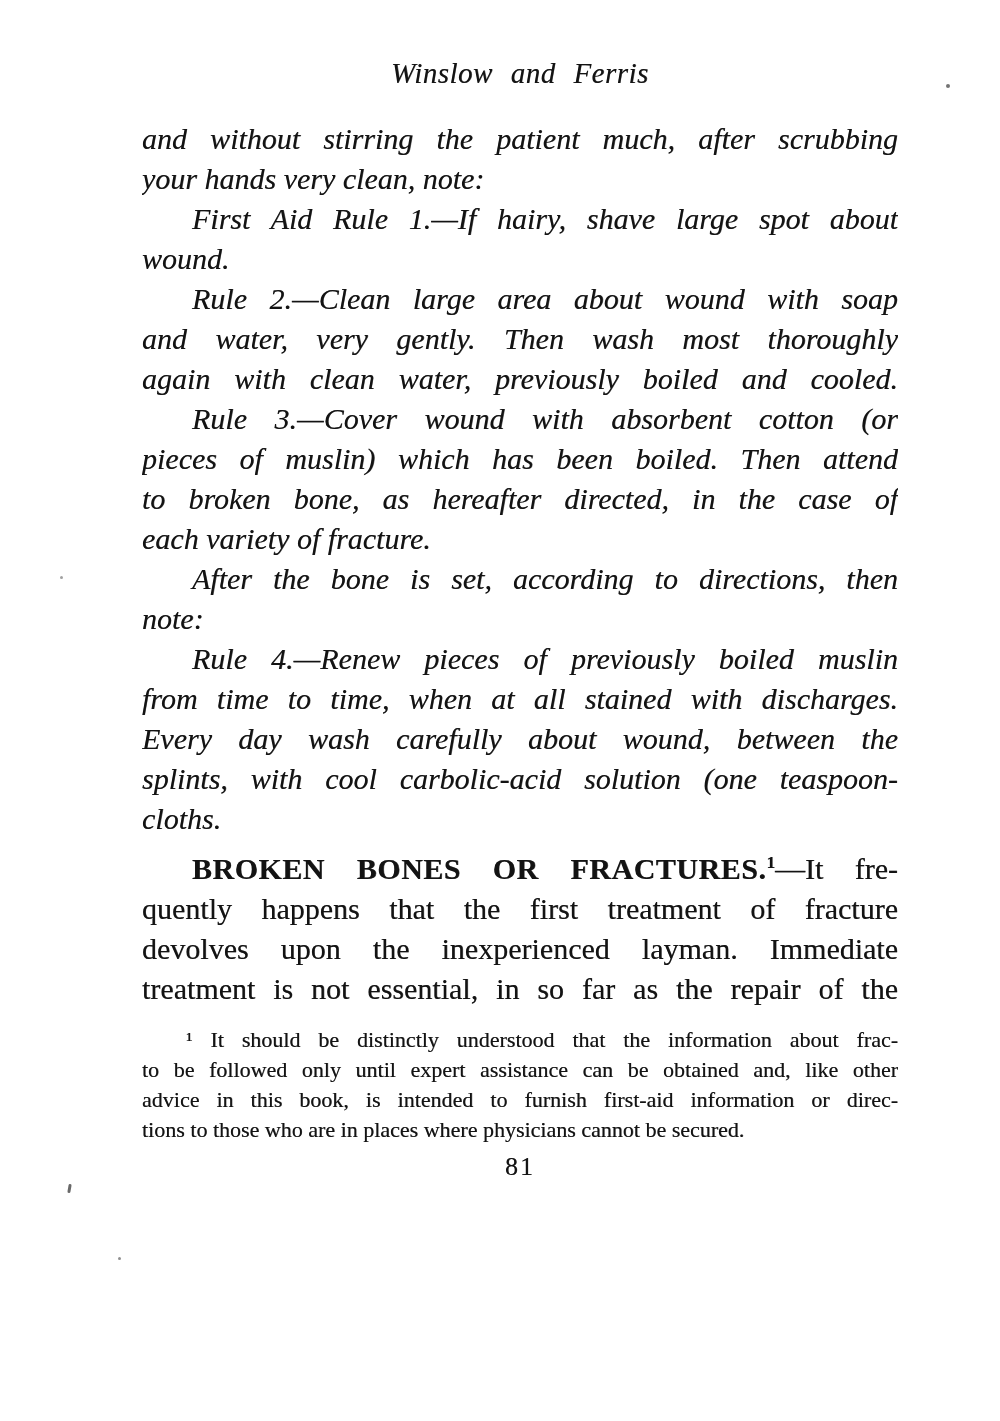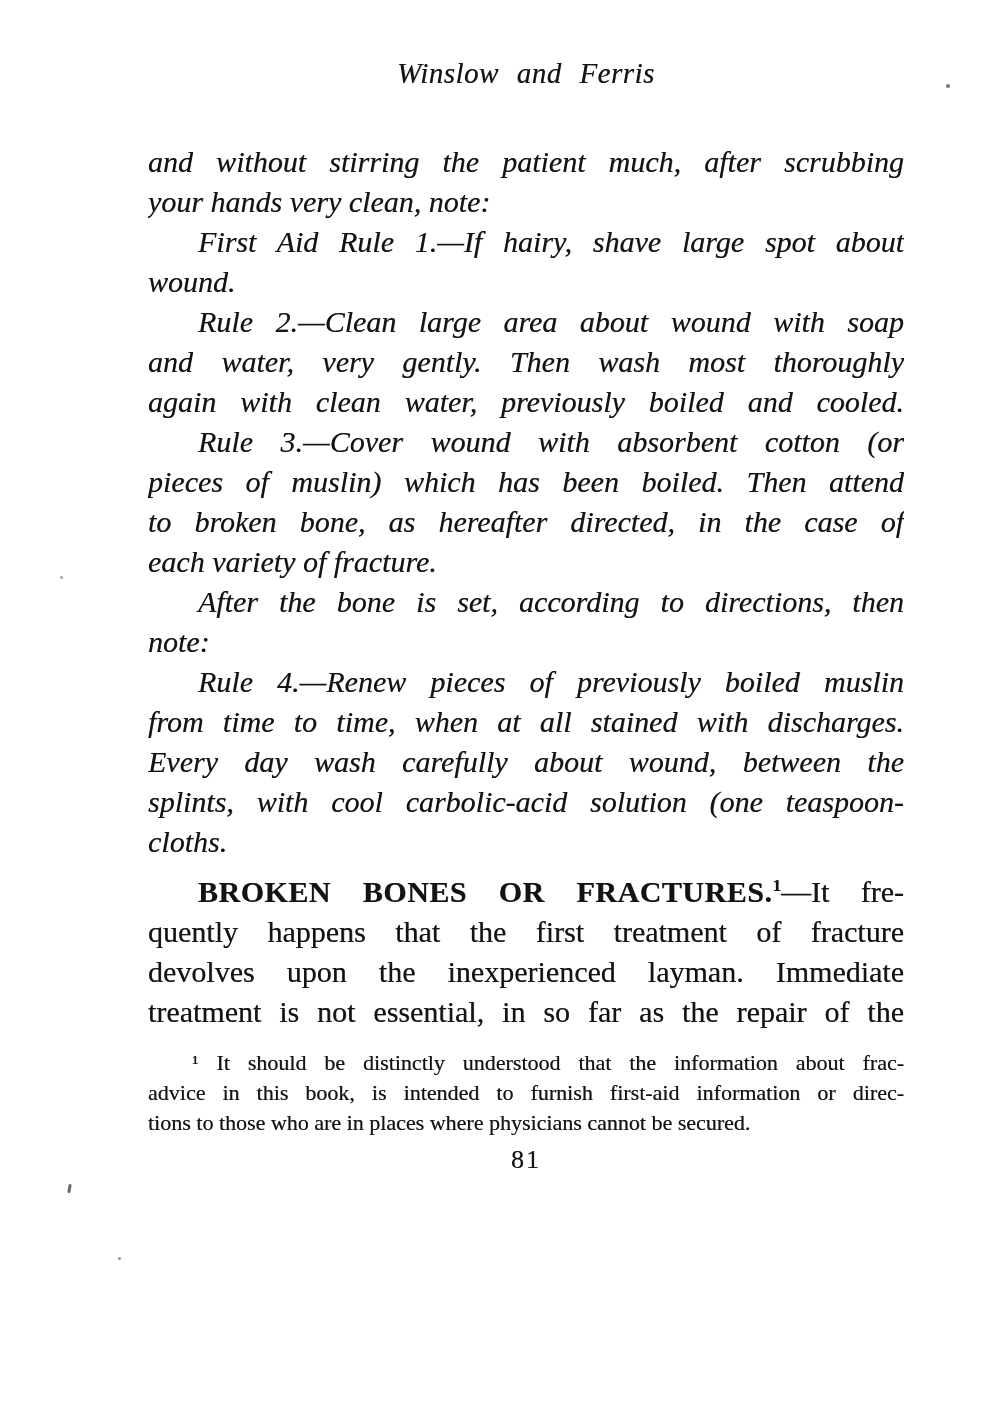--- a/index.html
+++ b/index.html
@@ -10,35 +10,35 @@
   body {
     position: relative;
     width: 1000px;
     height: 1421px;
     font-family: "Liberation Serif", serif;
     color: #131313;
     overflow: hidden;
   }
   .column {
     position: absolute;
-    left: 148px;
+    left: 142px;
     top: 0;
     width: 756px;
     text-shadow: 0.35px 0.35px 0.45px rgba(0,0,0,0.55);
   }
   .running-head {
     margin-top: 56px;
     font-style: italic;
     font-size: 29px;
     line-height: 34px;
     text-align: center;
     word-spacing: 10px;
     letter-spacing: 0.5px;
   }
-  .body-text { margin-top: 52px; }
+  .body-text { margin-top: 29px; }
   .line {
     font-size: 30px;
     line-height: 40px;
     height: 40px;
     text-align: justify;
     text-align-last: justify;
     -moz-text-align-last: justify;
     overflow: hidden;
   }
   .line.last {
@@ -117,20 +117,21 @@
     <div class="line indent">
       <span class="heading">BROKEN BONES OR FRACTURES.</span><sup class="fn-ref">1</sup><span>—It fre-</span>
     </div>
     <div class="line">quently happens that the first treatment of fracture</div>
     <div class="line">devolves upon the inexperienced layman. Immediate</div>
     <div class="line">treatment is not essential, in so far as the repair of the</div>
   </div>
 
   <div class="footnote">
     <div class="line indent">¹ It should be distinctly understood that the information about frac-</div>
+    <div class="line">to be followed only until expert assistance can be obtained and, like other</div>
     <div class="line">advice in this book, is intended to furnish first-aid information or direc-</div>
     <div class="line last">tions to those who are in places where physicians cannot be secured.</div>
   </div>
 
   <div class="page-number">81</div>
 
 </div>
 
 <div class="speck s1"></div>
 <div class="speck s2"></div>

